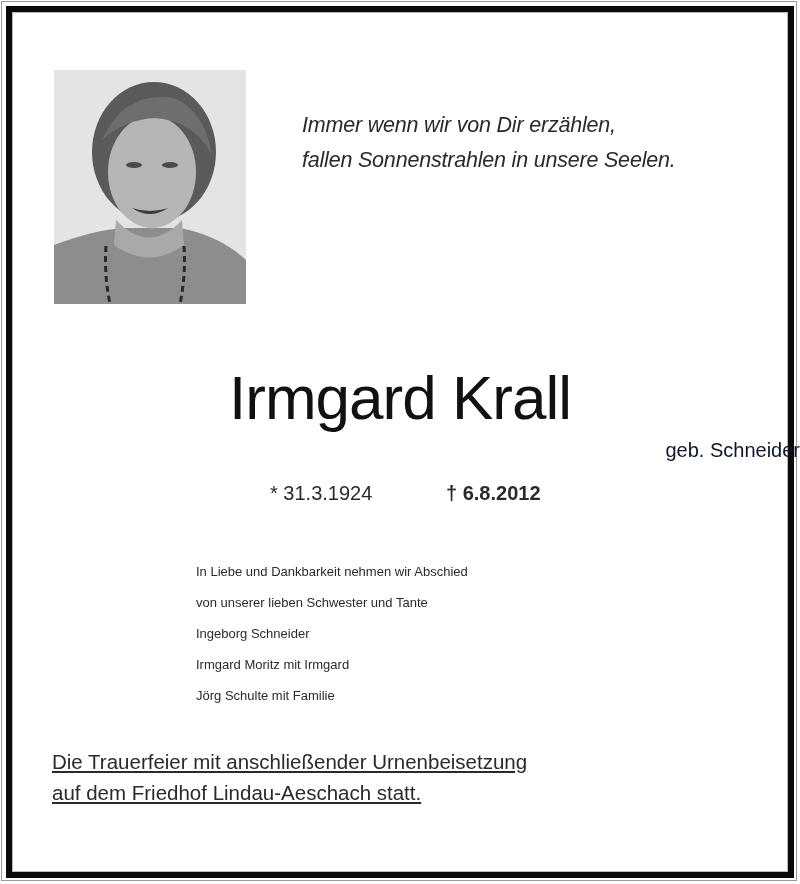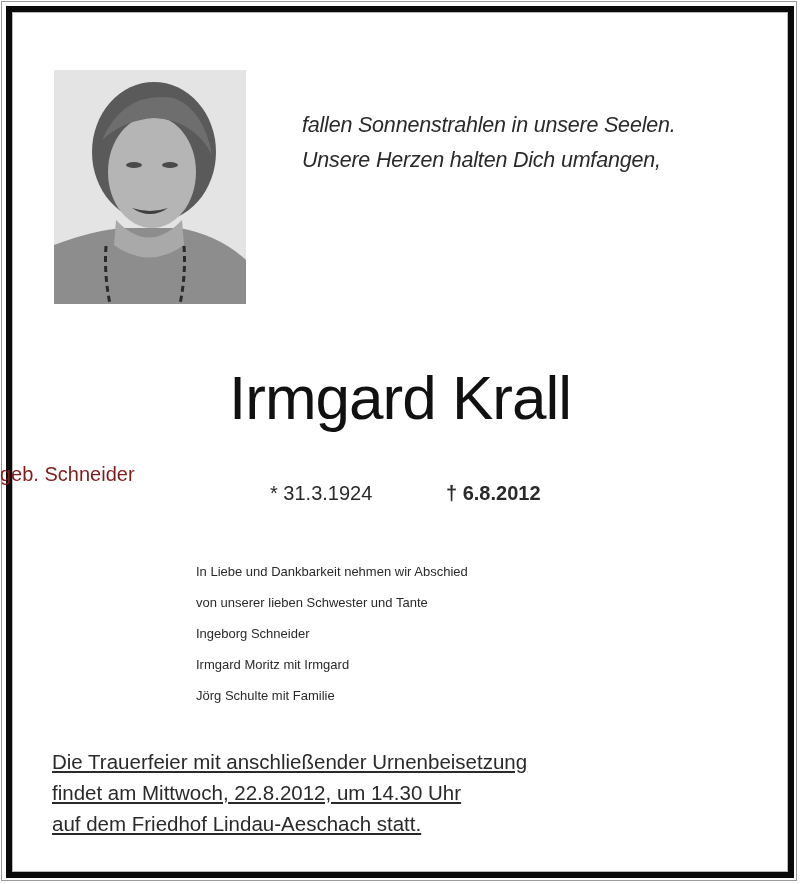--- a/index.html
+++ b/index.html
@@ -4,21 +4,21 @@
   <style>
     html, body { margin: 0; padding: 0; background: #ffffff; }
     body { width: 800px; height: 884px; position: relative; overflow: hidden; font-family: "Liberation Sans", sans-serif; color: #1a1a1a; }
     .outer-frame { position: absolute; left: 1px; top: 1px; width: 796px; height: 880px; border: 1px solid #9a9a9a; box-sizing: border-box; }
     .frame { position: absolute; left: 6px; top: 6px; width: 788px; height: 872px; border: 6px solid #0a0a0a; box-sizing: border-box; }
     .inner-frame { position: absolute; left: 12px; top: 12px; width: 776px; height: 860px; border: 1px solid #b8b8b8; box-sizing: border-box; }
     .photo { position: absolute; left: 54px; top: 70px; width: 192px; height: 234px; background: #e6e6e6; overflow: hidden; }
     .photo svg { display: block; }
     .poem { position: absolute; left: 302px; top: 108px; font-style: italic; font-size: 21.5px; line-height: 35px; color: #2a2a2a; white-space: nowrap; letter-spacing: -0.2px; }
     .name { position: absolute; left: 0; width: 800px; top: 360px; text-align: center; font-size: 62px; line-height: 76px; color: #111; letter-spacing: -1px; }
-    .maiden { position: absolute; left: 0; width: 800px; top: 463px; text-align: left; font-size: 20px; color: #7f1d1d; }
+    .maiden { position: absolute; left: 0; width: 800px; top: 439px; text-align: right; font-size: 20px; color: #0f172a; }
     .birth { position: absolute; left: 234px; top: 482px; font-size: 20px; color: #2a2a2a; margin-left: 36px; }
     .death { position: absolute; left: 446px; top: 482px; font-size: 20px; color: #2a2a2a; font-weight: bold; }
     .mourners { position: absolute; left: 196px; top: 556px; font-size: 13px; line-height: 31px; color: #2a2a2a; white-space: nowrap; }
     .service { position: absolute; left: 52px; top: 746px; font-size: 20.5px; line-height: 31px; color: #2a2a2a; white-space: nowrap; text-decoration: underline; }
     .line { display: block; }
   </style>
 </head>
 <body>
 
 <div class="outer-frame"></div>
@@ -43,34 +43,33 @@
     <ellipse cx="116" cy="95" rx="8" ry="3" fill="#4a4a4a"></ellipse>
 
     <path d="M78 138 Q96 150 114 138 Q96 144 78 138 Z" fill="#3e3e3e"></path>
 
     <path d="M52 176 Q50 205 56 234" stroke="#2a2a2a" stroke-width="3" fill="none" stroke-dasharray="6 4"></path>
     <path d="M130 176 Q132 205 126 234" stroke="#2a2a2a" stroke-width="3" fill="none" stroke-dasharray="6 4"></path>
   </svg>
 </div>
 
 <div class="poem">
+  <span class="line">Immer wenn wir von Dir erzählen,</span>
   <span class="line">fallen Sonnenstrahlen in unsere Seelen.</span>
-  <span class="line">Unsere Herzen halten Dich umfangen,</span>
 </div>
 
 <div class="name">Irmgard Krall</div>
 <div class="maiden">geb. Schneider</div>
 <div class="birth">* 31.3.1924</div>
 <div class="death">† 6.8.2012</div>
 
 <div class="mourners">
   <span class="line">In Liebe und Dankbarkeit nehmen wir Abschied</span>
   <span class="line">von unserer lieben Schwester und Tante</span>
   <span class="line">Ingeborg Schneider</span>
   <span class="line">Irmgard Moritz mit Irmgard</span>
   <span class="line">Jörg Schulte mit Familie</span>
 </div>
 
 <div class="service">
   <span class="line">Die Trauerfeier mit anschließender Urnenbeisetzung</span>
-  <span class="line">findet am Mittwoch, 22.8.2012, um 14.30 Uhr</span>
   <span class="line">auf dem Friedhof Lindau-Aeschach statt.</span>
 </div>
 
 </body></html>

